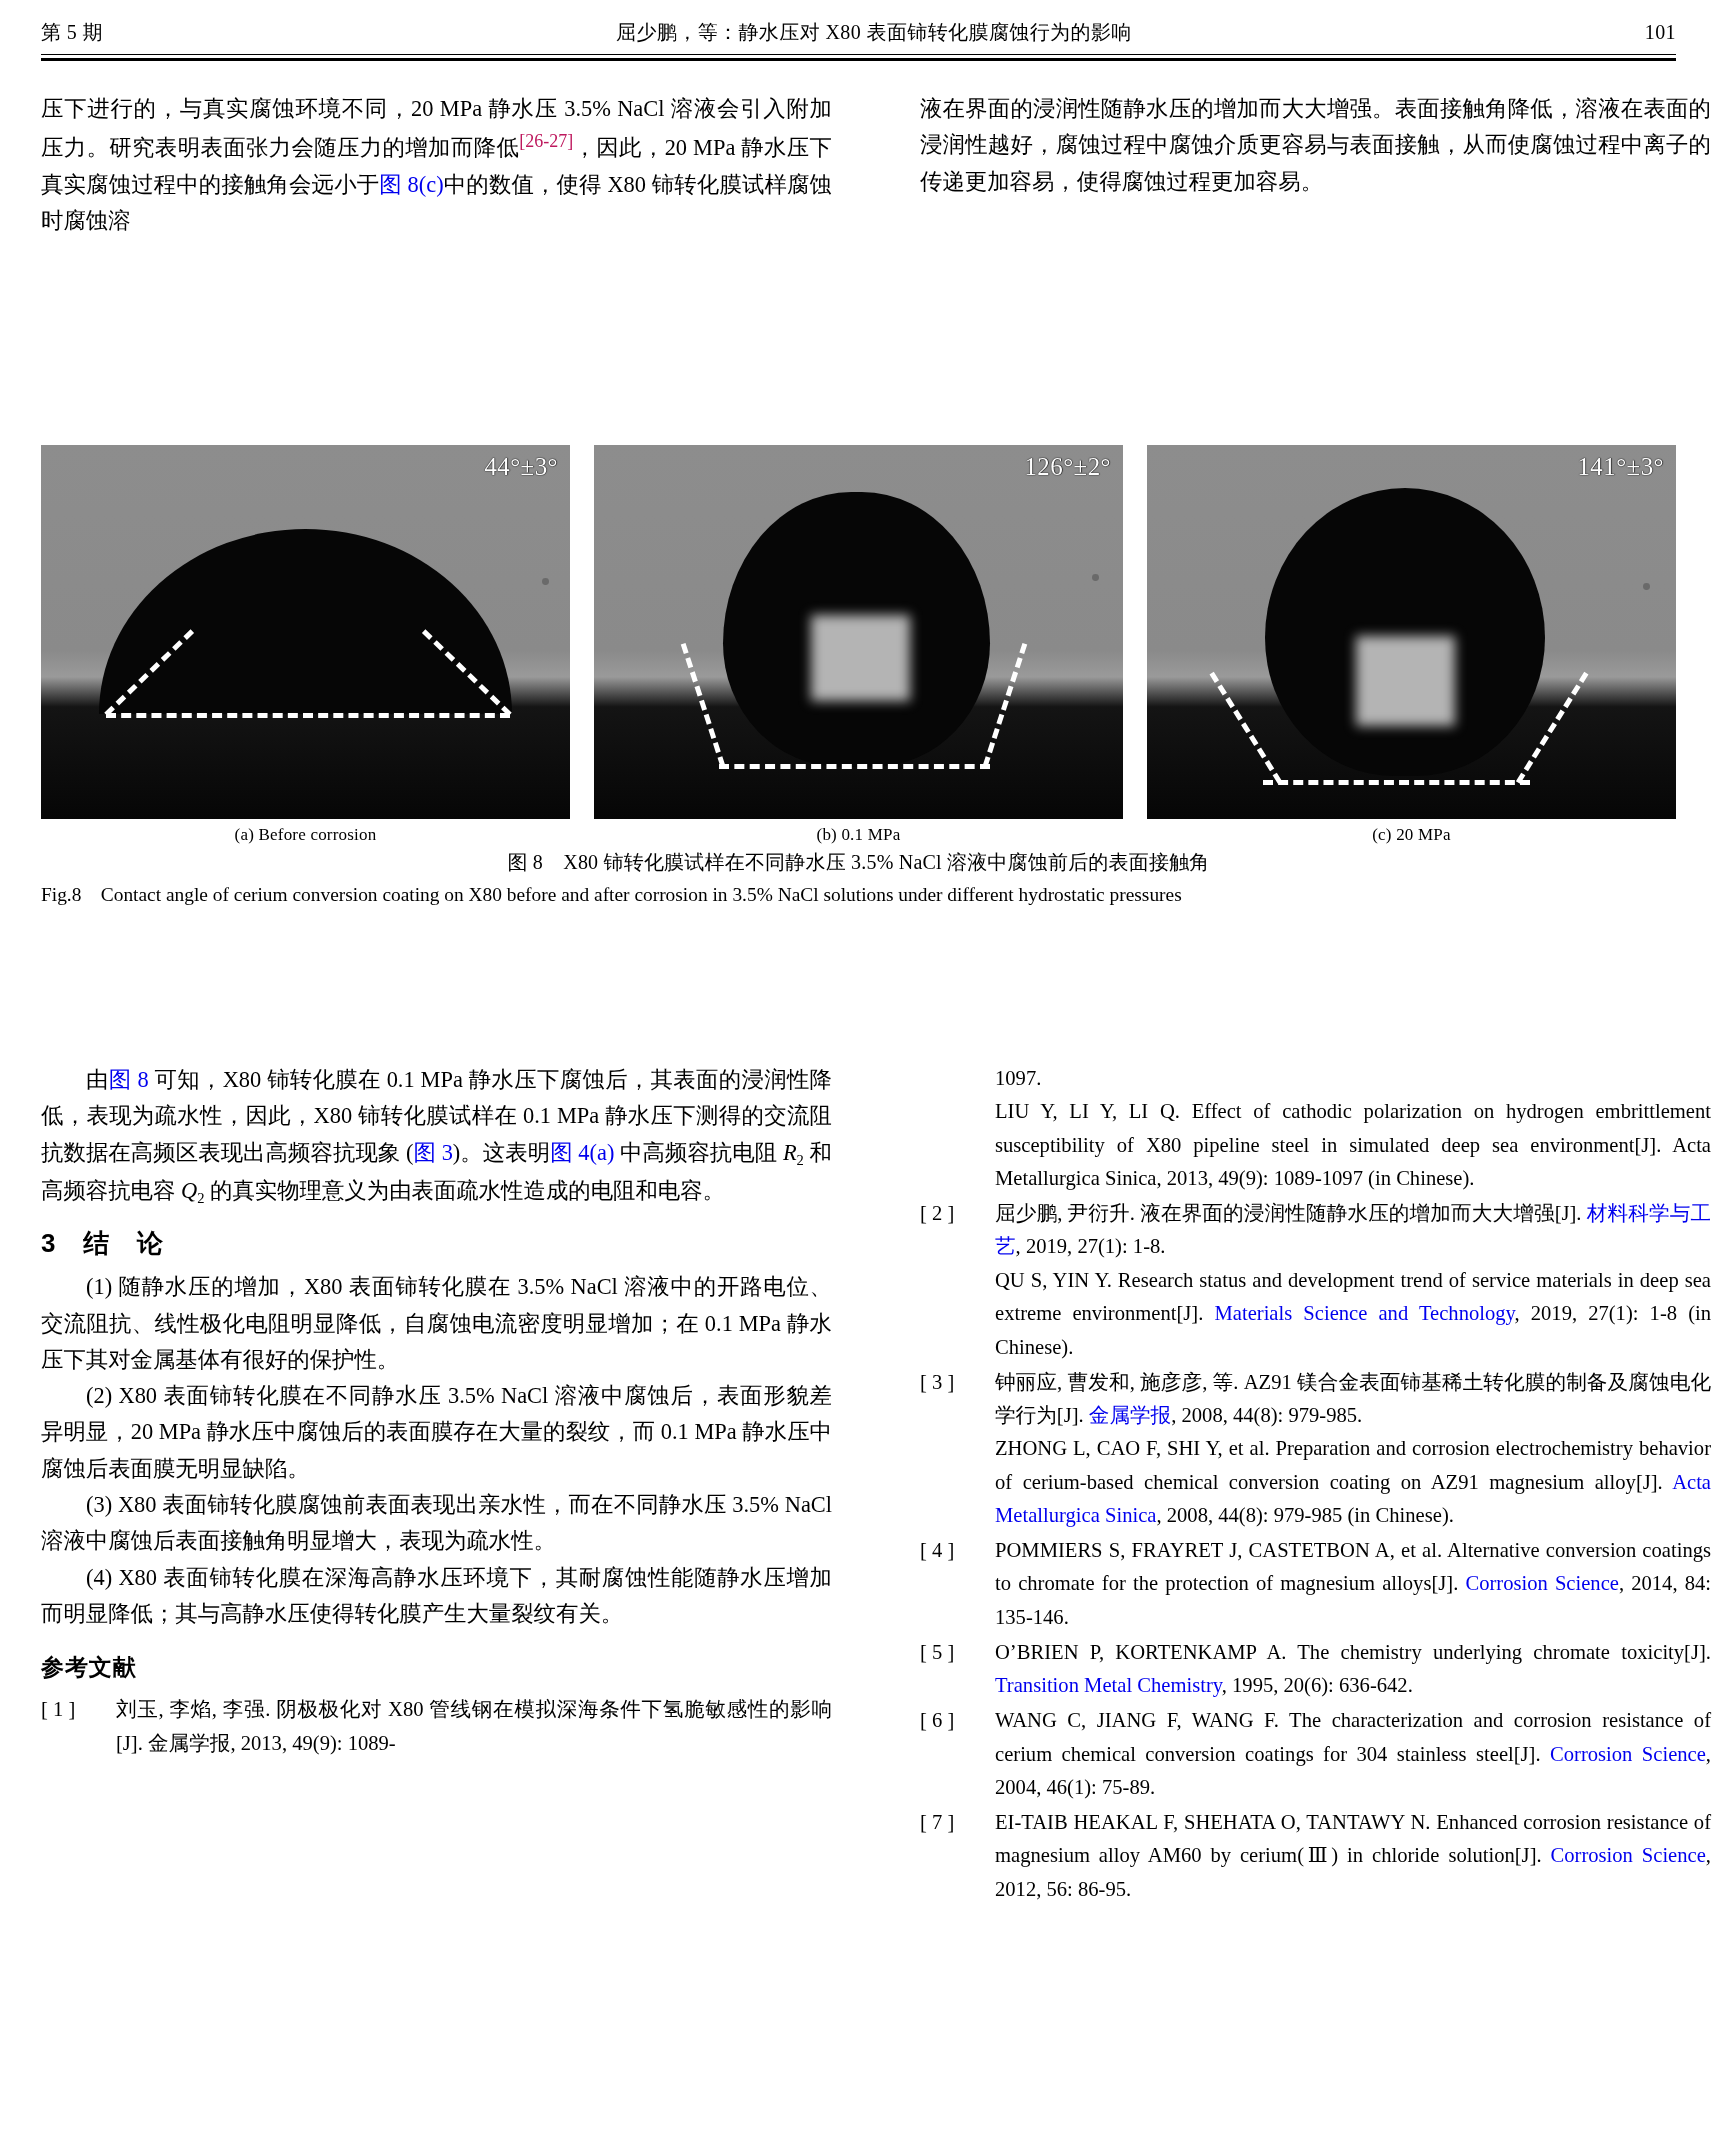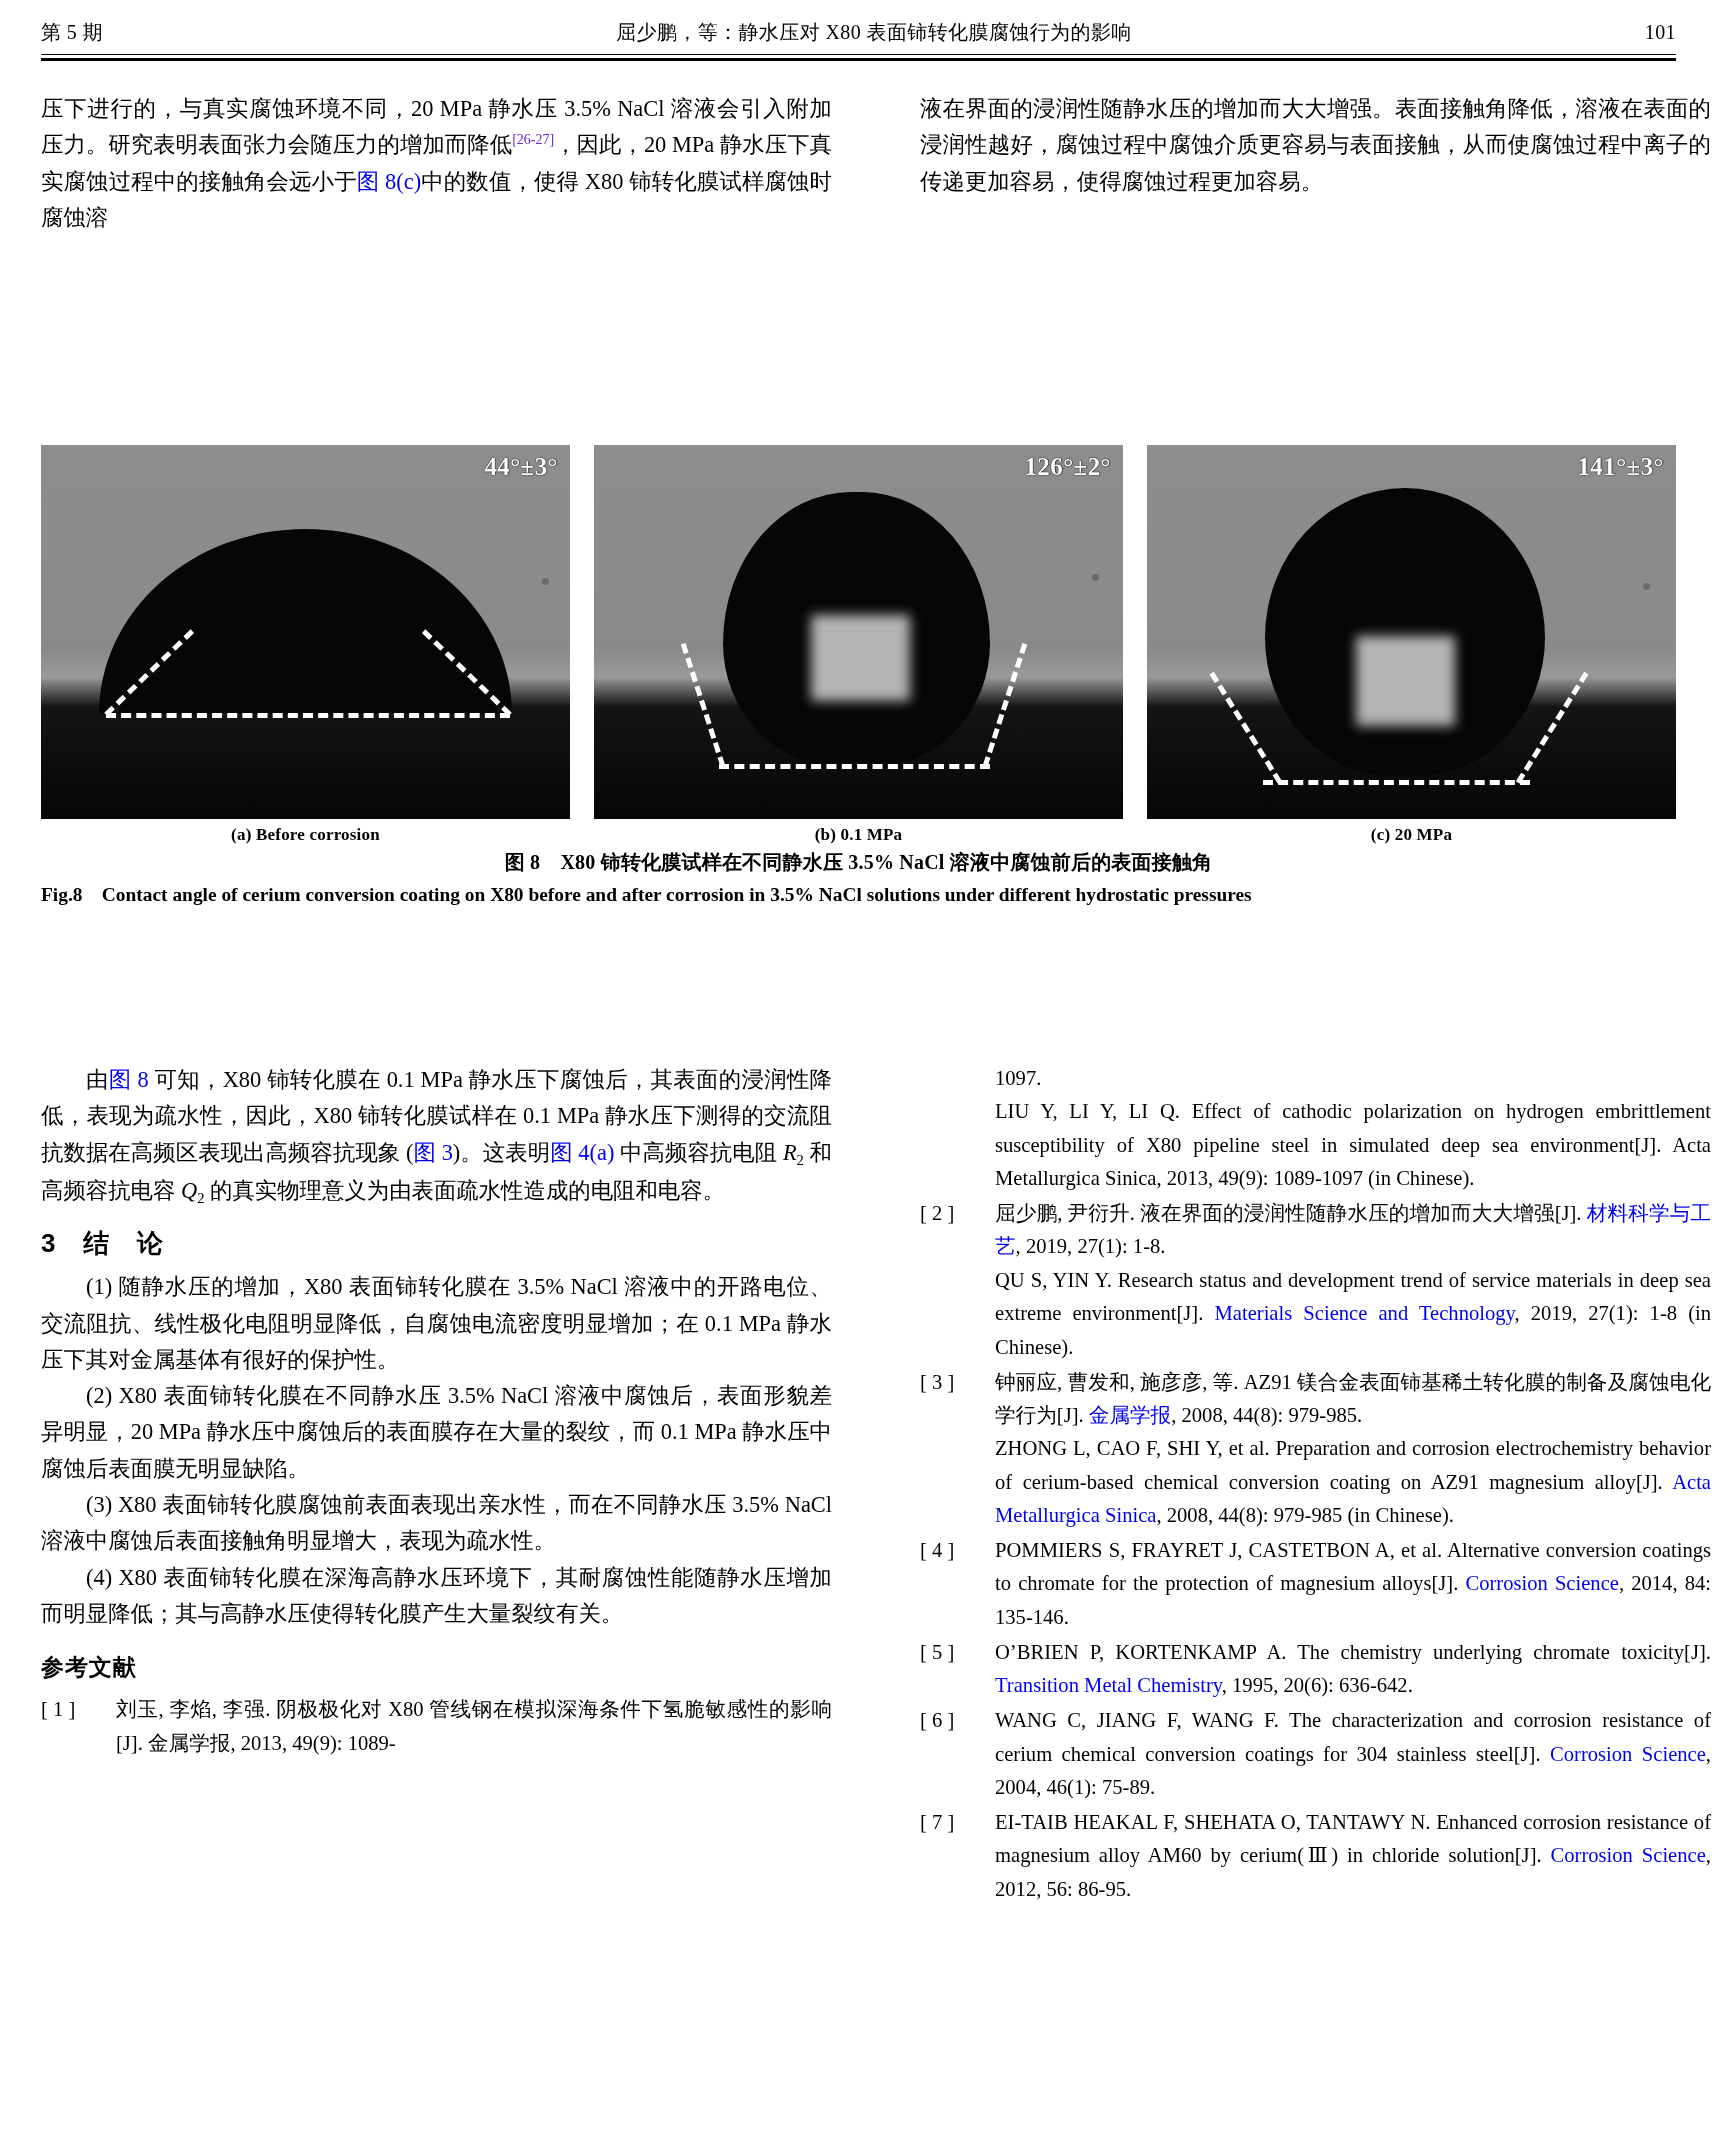--- a/index.html
+++ b/index.html
@@ -33,26 +33,26 @@
   .col-left  { left:41px; }
   .col-right { left:920px; }
 
   .c-top-l { top:91px; }
   .c-top-r { top:91px; }
 
   p { margin:0; }
   p.ind { text-indent:45px; }
 
   .blue { color:#0000ee; }
-  .sup  { font-size:14px; vertical-align:super; color:#6d28d9; }
+  .sup  { font-size:18px; vertical-align:super; color:#be185d; }
   .ital { font-style:italic; }
   .sub  { font-size:14.6px; vertical-align:sub; }
 
   
-  .figure { position:absolute; left:41px; top:445px; width:1636px;font-weight:bold; }
+  .figure { position:absolute; left:41px; top:445px; width:1636px; }
   .figrow { display:flex; justify-content:space-between; width:1635px; }
   .fig-card { width:529px; }
   .photo {
     position:relative; width:529px; height:374px;
     background:linear-gradient(180deg,#8d8d8d 0%, #8a8a8a 55%, #9a9a9a 62%, #141414 70%, #060606 100%);
     overflow:hidden;
   }
   .photo .angle {
     position:absolute; right:12px; top:7.7px;
     color:#fff; font-size:25px; letter-spacing:0.4px;

